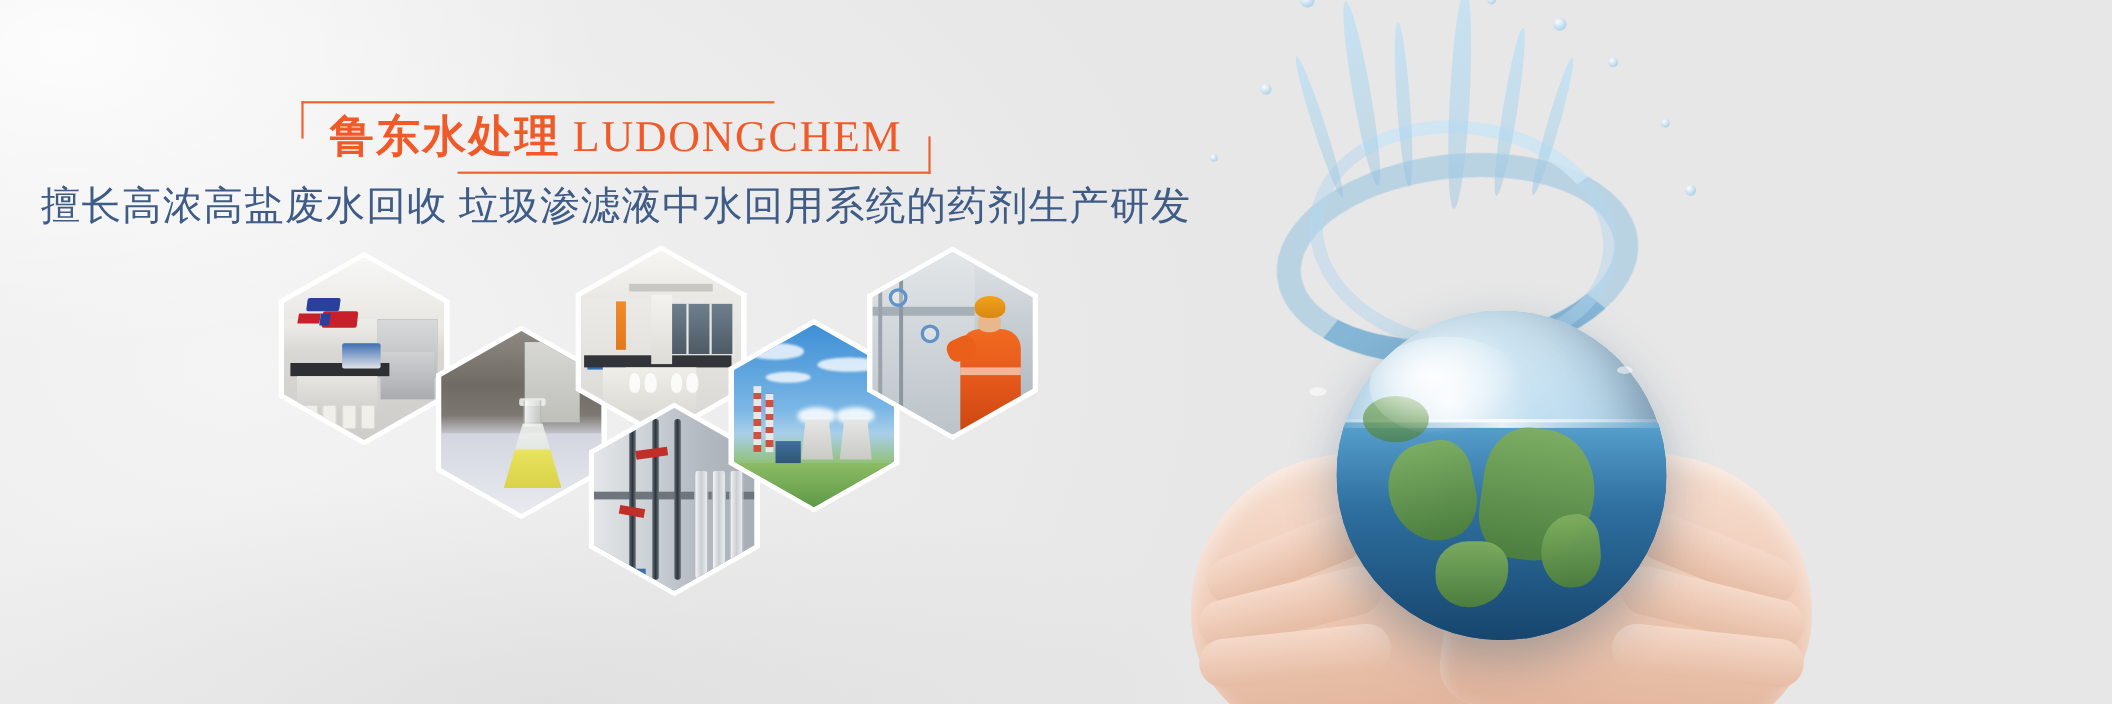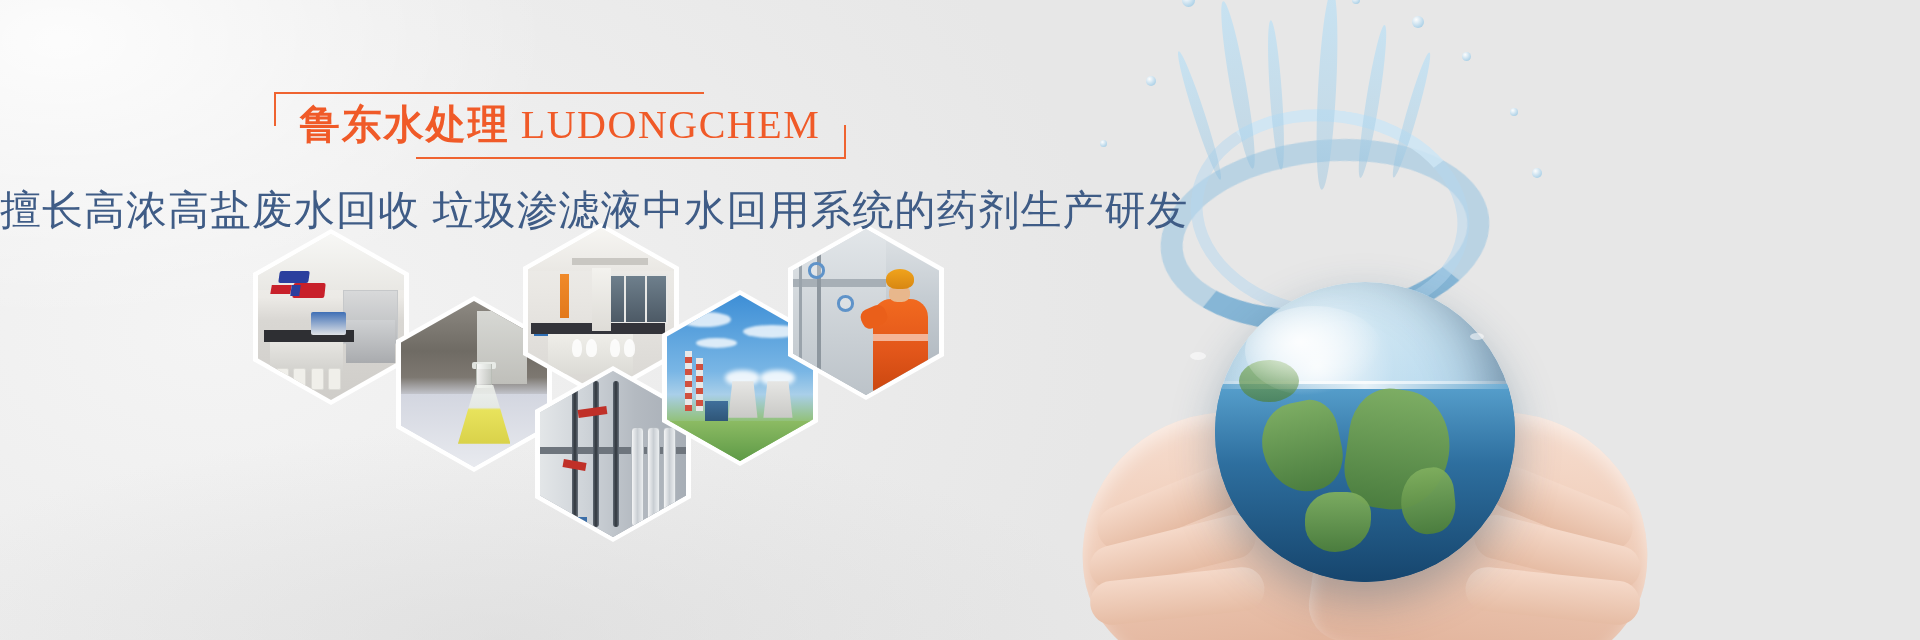--- a/index.html
+++ b/index.html
@@ -39,23 +39,23 @@
 
   .main-title{
     font-family:"Liberation Serif","DejaVu Serif",serif;
     font-size:40px; line-height:52px; letter-spacing:1px;
     color:#f05a28; white-space:nowrap;
   }
   .main-title .cn{ font-family:"DejaVu Sans","Liberation Sans",sans-serif; font-weight:700; letter-spacing:2px; }
   .main-title .en{ font-family:"Liberation Serif","DejaVu Serif",serif; letter-spacing:1.5px; }
 
   .sub-title{
-    margin-top:30px;
-    font-family:Liberation Sans, sans-serif;
-    font-size:41px; line-height:42px; letter-spacing:1px;
+    margin-top:8px;
+    font-family:Liberation Serif, serif;
+    font-size:36px; line-height:42px; letter-spacing:1px;
     color:#3f5c86; white-space:nowrap;
   }
 
   
   .hex-cluster{ position:absolute; left:0; top:0; width:1080px; height:640px; z-index:5; }
 
   .hex{
     position:absolute;
     -webkit-clip-path:polygon(50% 0%,100% 25%,100% 75%,50% 100%,0% 75%,0% 25%);
     clip-path:polygon(50% 0%,100% 25%,100% 75%,50% 100%,0% 75%,0% 25%);

